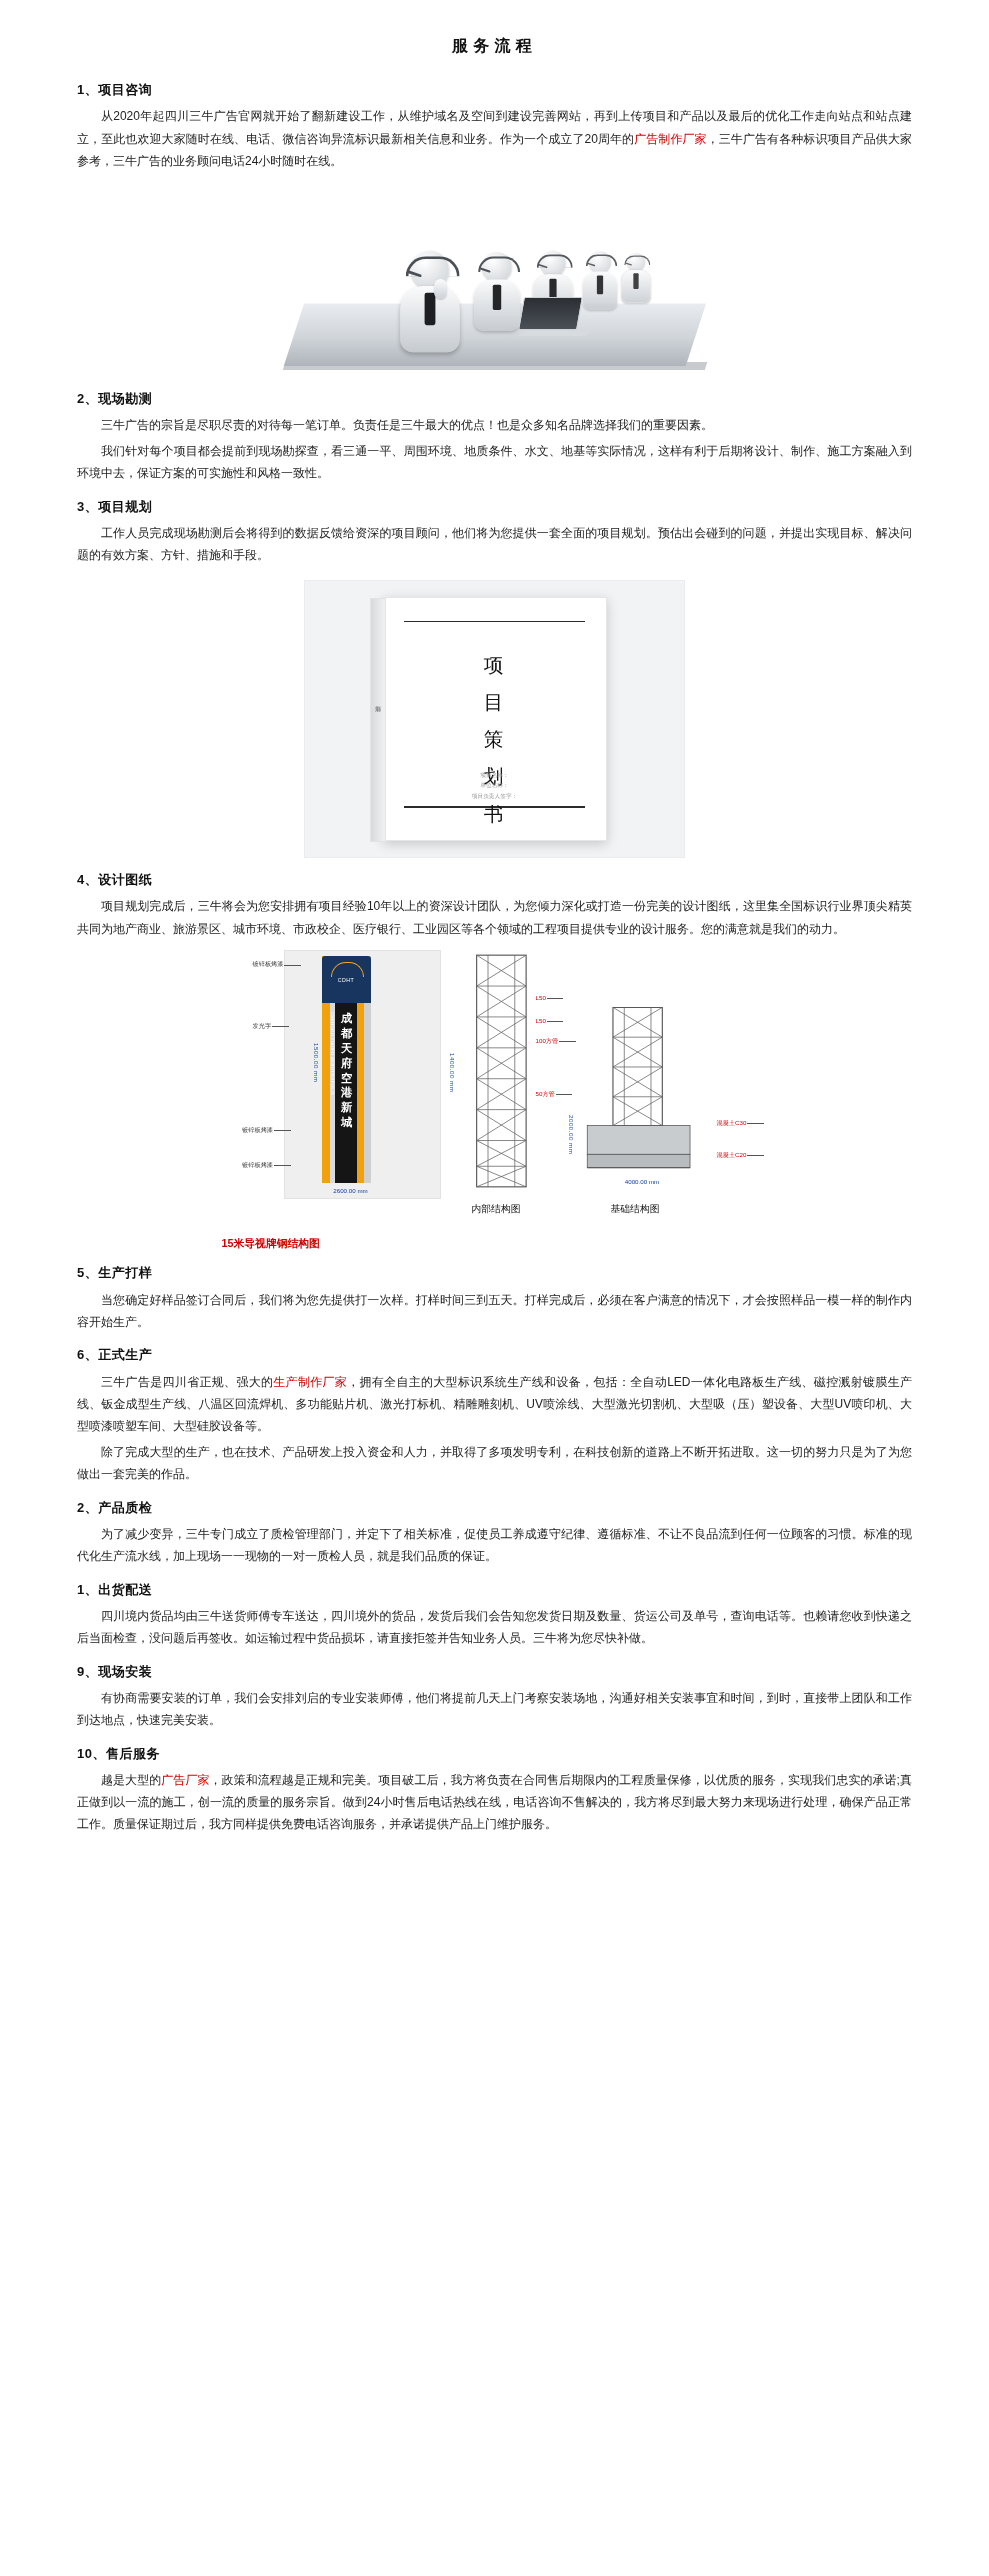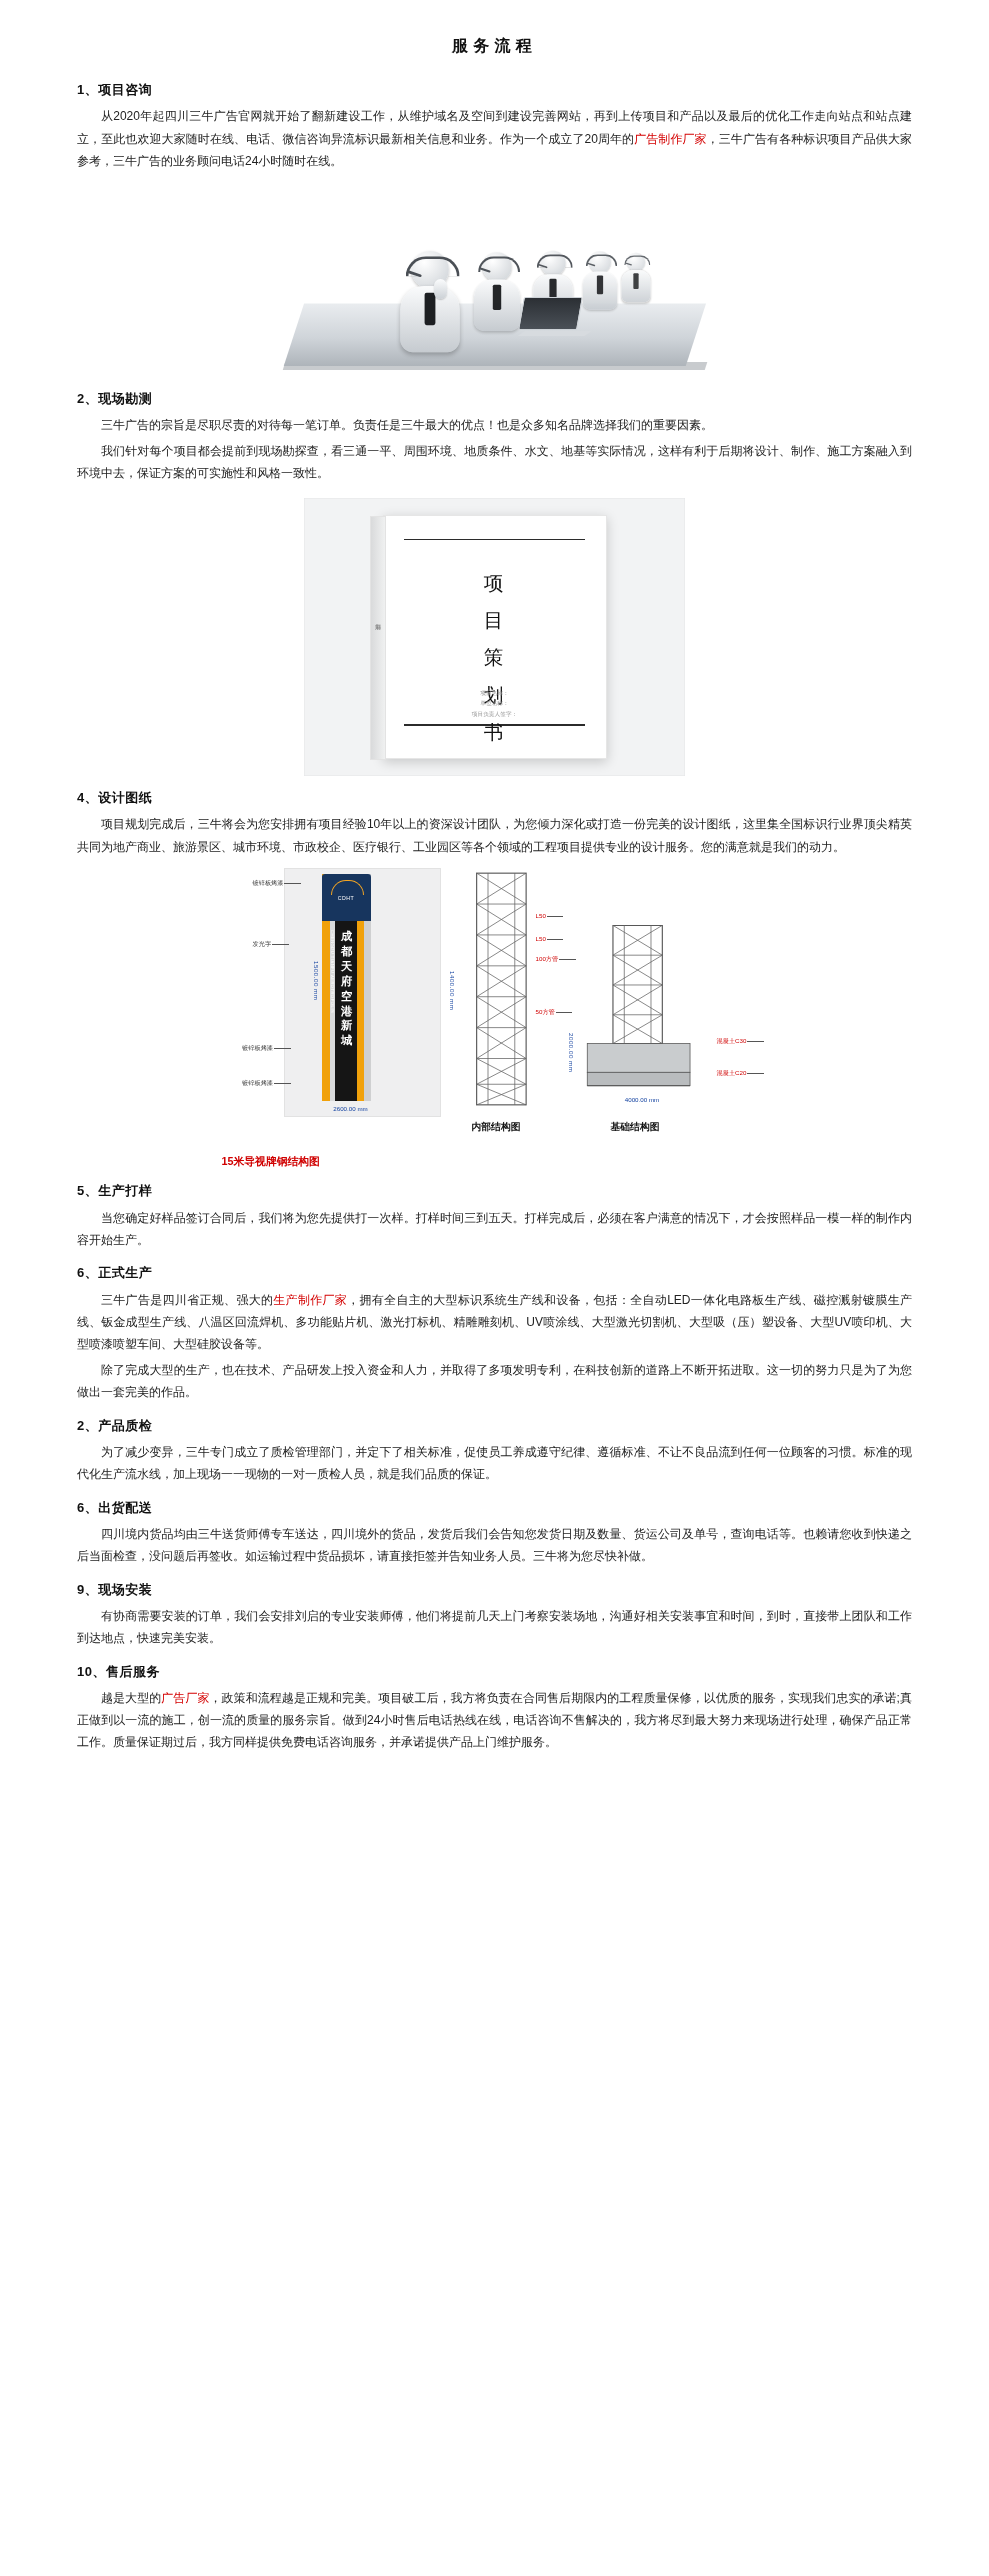--- a/index.html
+++ b/index.html
@@ -191,21 +191,21 @@
   }
   .lead{position:absolute;font-size:6.2px;color:#333;}
   .lead:before{
     content:"";position:absolute;top:4.1px;right:-17.5px;width:16.5px;height:0.5px;background:#555;
   }
 
   
   .truss-box{left:234px;top:5.2px;width:98px;height:252px;}
   .truss-svg{display:block;}
   .red{color:#d00000;}
-  .cap{position:absolute;font-size:9.8px;font-weight:bold;color:#111;}
+  .cap{position:absolute;font-size:9.8px;font-weight:normal;color:#111;}
 
   
   .found-box{left:355px;top:62px;width:149px;height:196px;}
 
   .draw-caption{
     color:#d00000;font-weight:bold;font-size:10.8px;margin-top:3.1px;
   }
 </style>
 </head>
 <body>
@@ -273,20 +273,24 @@
       <div class="thumb"></div>
     </div>
   </div>
 
   <div class="section">
     <div class="sec-head">2、现场勘测</div>
     <div class="para">三牛广告的宗旨是尽职尽责的对待每一笔订单。负责任是三牛最大的优点！也是众多知名品牌选择我们的重要因素。</div>
     <div class="para">我们针对每个项目都会提前到现场勘探查，看三通一平、周围环境、地质条件、水文、地基等实际情况，这样有利于后期将设计、制作、施工方案融入到环境中去，保证方案的可实施性和风格一致性。</div>
   </div>
 
+  <div class="section">
+    <div class="sec-head">3、项目规划</div>
+    <div class="para">工作人员完成现场勘测后会将得到的数据反馈给资深的项目顾问，他们将为您提供一套全面的项目规划。预估出会碰到的问题，并提出实现目标、解决问题的有效方案、方针、措施和手段。</div>
+  </div>
 
   <div class="fig">
     <div class="fig-book">
       <div class="book">
         <div class="spine"></div>
         <div class="spine-txt">策划书</div>
         <div class="topline"></div>
         <div class="btmline"></div>
         <div class="book-title">
           <div>项</div>
@@ -420,21 +424,21 @@
     <div class="para">三牛广告是四川省正规、强大的<span class="hl-red">生产制作厂家</span>，拥有全自主的大型标识系统生产线和设备，包括：全自动LED一体化电路板生产线、磁控溅射镀膜生产线、钣金成型生产线、八温区回流焊机、多功能贴片机、激光打标机、精雕雕刻机、UV喷涂线、大型激光切割机、大型吸（压）塑设备、大型UV喷印机、大型喷漆喷塑车间、大型硅胶设备等。</div>
     <div class="para">除了完成大型的生产，也在技术、产品研发上投入资金和人力，并取得了多项发明专利，在科技创新的道路上不断开拓进取。这一切的努力只是为了为您做出一套完美的作品。</div>
   </div>
 
   <div class="section">
     <div class="sec-head">2、产品质检</div>
     <div class="para">为了减少变异，三牛专门成立了质检管理部门，并定下了相关标准，促使员工养成遵守纪律、遵循标准、不让不良品流到任何一位顾客的习惯。标准的现代化生产流水线，加上现场一一现物的一对一质检人员，就是我们品质的保证。</div>
   </div>
 
   <div class="section">
-    <div class="sec-head">6、出货配送</div>
+    <div class="sec-head">1、出货配送</div>
     <div class="para">四川境内货品均由三牛送货师傅专车送达，四川境外的货品，发货后我们会告知您发货日期及数量、货运公司及单号，查询电话等。也赖请您收到快递之后当面检查，没问题后再签收。如运输过程中货品损坏，请直接拒签并告知业务人员。三牛将为您尽快补做。</div>
   </div>
 
   <div class="section">
     <div class="sec-head">9、现场安装</div>
     <div class="para">有协商需要安装的订单，我们会安排刘启的专业安装师傅，他们将提前几天上门考察安装场地，沟通好相关安装事宜和时间，到时，直接带上团队和工作到达地点，快速完美安装。</div>
   </div>
 
   <div class="section">
     <div class="sec-head">10、售后服务</div>

